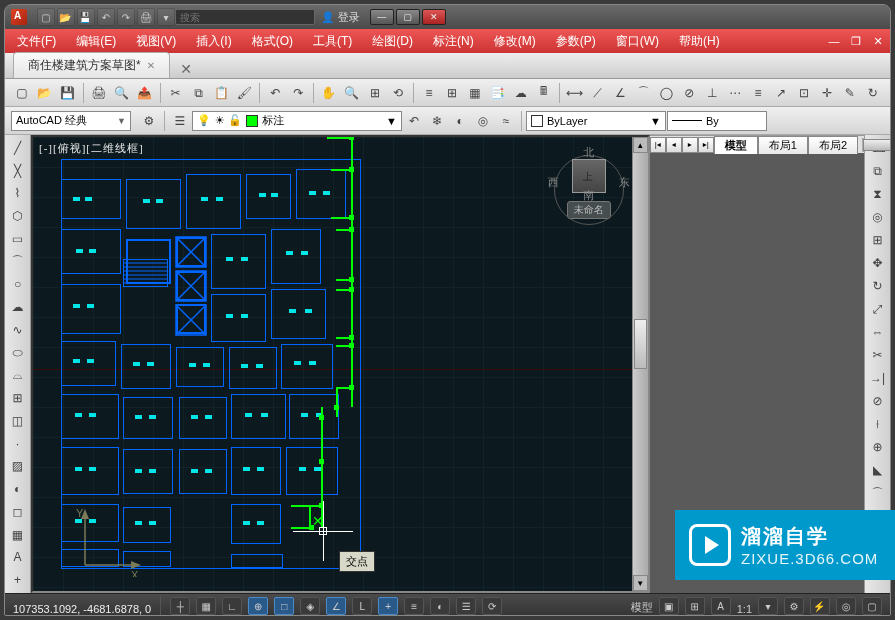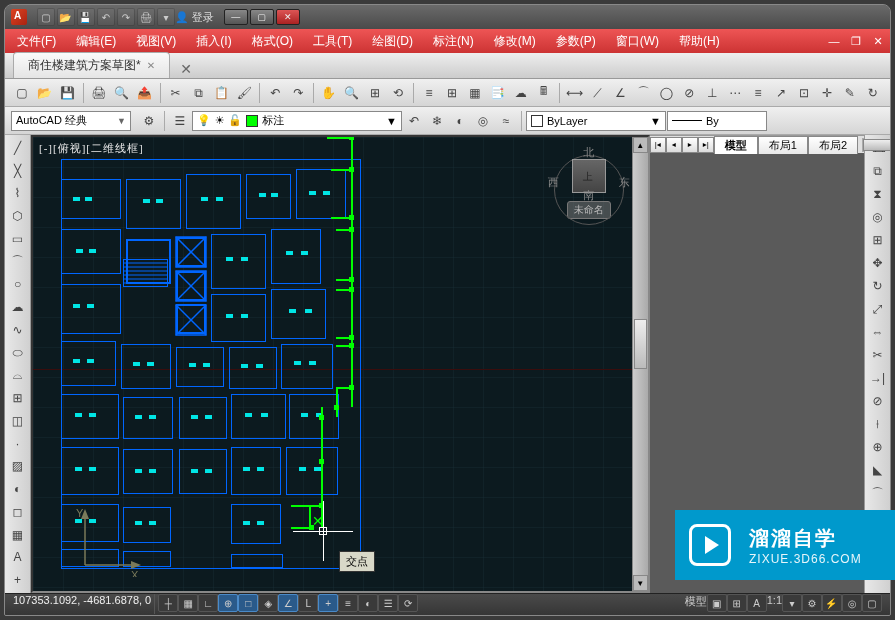--- a/index.html
+++ b/index.html
@@ -74,49 +74,50 @@
 .viewcube .ring { position:absolute; top:10px; left:10px; right:10px; height:70px; border:1px solid #555; border-radius:50%;}
 
 .model-tabs { height:18px; background:#e0e0e0; display:flex; align-items:center; font-size:11px; border-top:1px solid #999;}
 .model-tabs .nav-btns { display:flex;}
 .model-tabs .nbtn2 { width:16px; height:16px; border:1px solid #888; background:linear-gradient(#fff,#ddd); display:flex; align-items:center; justify-content:center; font-size:8px;}
 .model-tabs .mtab { padding:1px 10px; border:1px solid #888; background:linear-gradient(#fff,#e8e8e8); border-bottom:none;}
 .model-tabs .mtab.active { background:#fff; font-weight:bold;}
 .model-tabs .slider { flex:1; height:14px; background:#ddd; border:1px solid #aaa; margin-left:4px; position:relative;}
 .model-tabs .slider .thumb{ position:absolute; left:0; width:50px; height:100%; background:linear-gradient(#eee,#bbb); border:1px solid #888;}
 
-.statusbar { height:22px; background:linear-gradient(#4a4a4a,#363636); display:flex; align-items:flex-start; padding:0 8px; font-size:11px; color:#ccc; border-top:1px solid #222;}
+.statusbar { height:22px; background:linear-gradient(#4a4a4a,#363636); display:flex; align-items:flex-end; padding:0 8px; font-size:11px; color:#ccc; gap:6px; border-top:1px solid #222;}
 .statusbar .coords { color:#eee; font-size:11px;}
 .statusbar .sbtn { width:20px; height:18px; border:1px solid #555; background:#3a3a3a; border-radius:2px; display:flex; align-items:center; justify-content:center; font-size:10px;}
 .statusbar .sbtn.on { background:#2a5a8a; border-color:#4a8ac8;}
 .statusbar .spacer{ flex:1;}
 
-.watermark { position:absolute; right:0; bottom:40px; width:220px; height:70px; background:#0099cc; display:flex; align-items:center; gap:18px; padding:0 14px; z-index:50;}
+.watermark { position:absolute; right:0; bottom:40px; width:220px; height:70px; background:#0099cc; display:flex; align-items:center; gap:10px; padding:0 14px; z-index:50;}
 .watermark .play { width:42px; height:42px; border:3px solid #fff; border-radius:8px; display:flex; align-items:center; justify-content:center;}
 .watermark .play::after { content:""; border-left:14px solid #fff; border-top:9px solid transparent; border-bottom:9px solid transparent; margin-left:4px;}
 .watermark .txt { color:#fff;}
 .watermark .txt .big{ font-size:20px; font-weight:bold; letter-spacing:2px;}
-.watermark .txt .small{ font-size:12px; letter-spacing:1px; opacity:0.9;}
+.watermark .txt .small{ font-size:15px; letter-spacing:1px; opacity:0.9;}
 </style>
 </head>
 <body>
 
 <div class="window-frame">
 
   <div class="titlebar">
     <div class="app-icon"></div>
     <div class="qat">
       <div class="qbtn">▢</div>
       <div class="qbtn">📂</div>
       <div class="qbtn">💾</div>
       <div class="qbtn">↶</div>
       <div class="qbtn">↷</div>
       <div class="qbtn">🖨</div>
       <div class="qbtn">▾</div>
     </div>
+    <input class="search-box" placeholder="搜索" style="">
     <div style="margin-right:10px;font-size:11px;">👤 <span>登录</span></div>
     <div class="win-controls">
       <div class="win-btn">—</div>
       <div class="win-btn">▢</div>
       <div class="win-btn close">✕</div>
     </div>
   </div>
 
   <div class="menubar">
     <div class="menu-btn">文件(F)</div>

